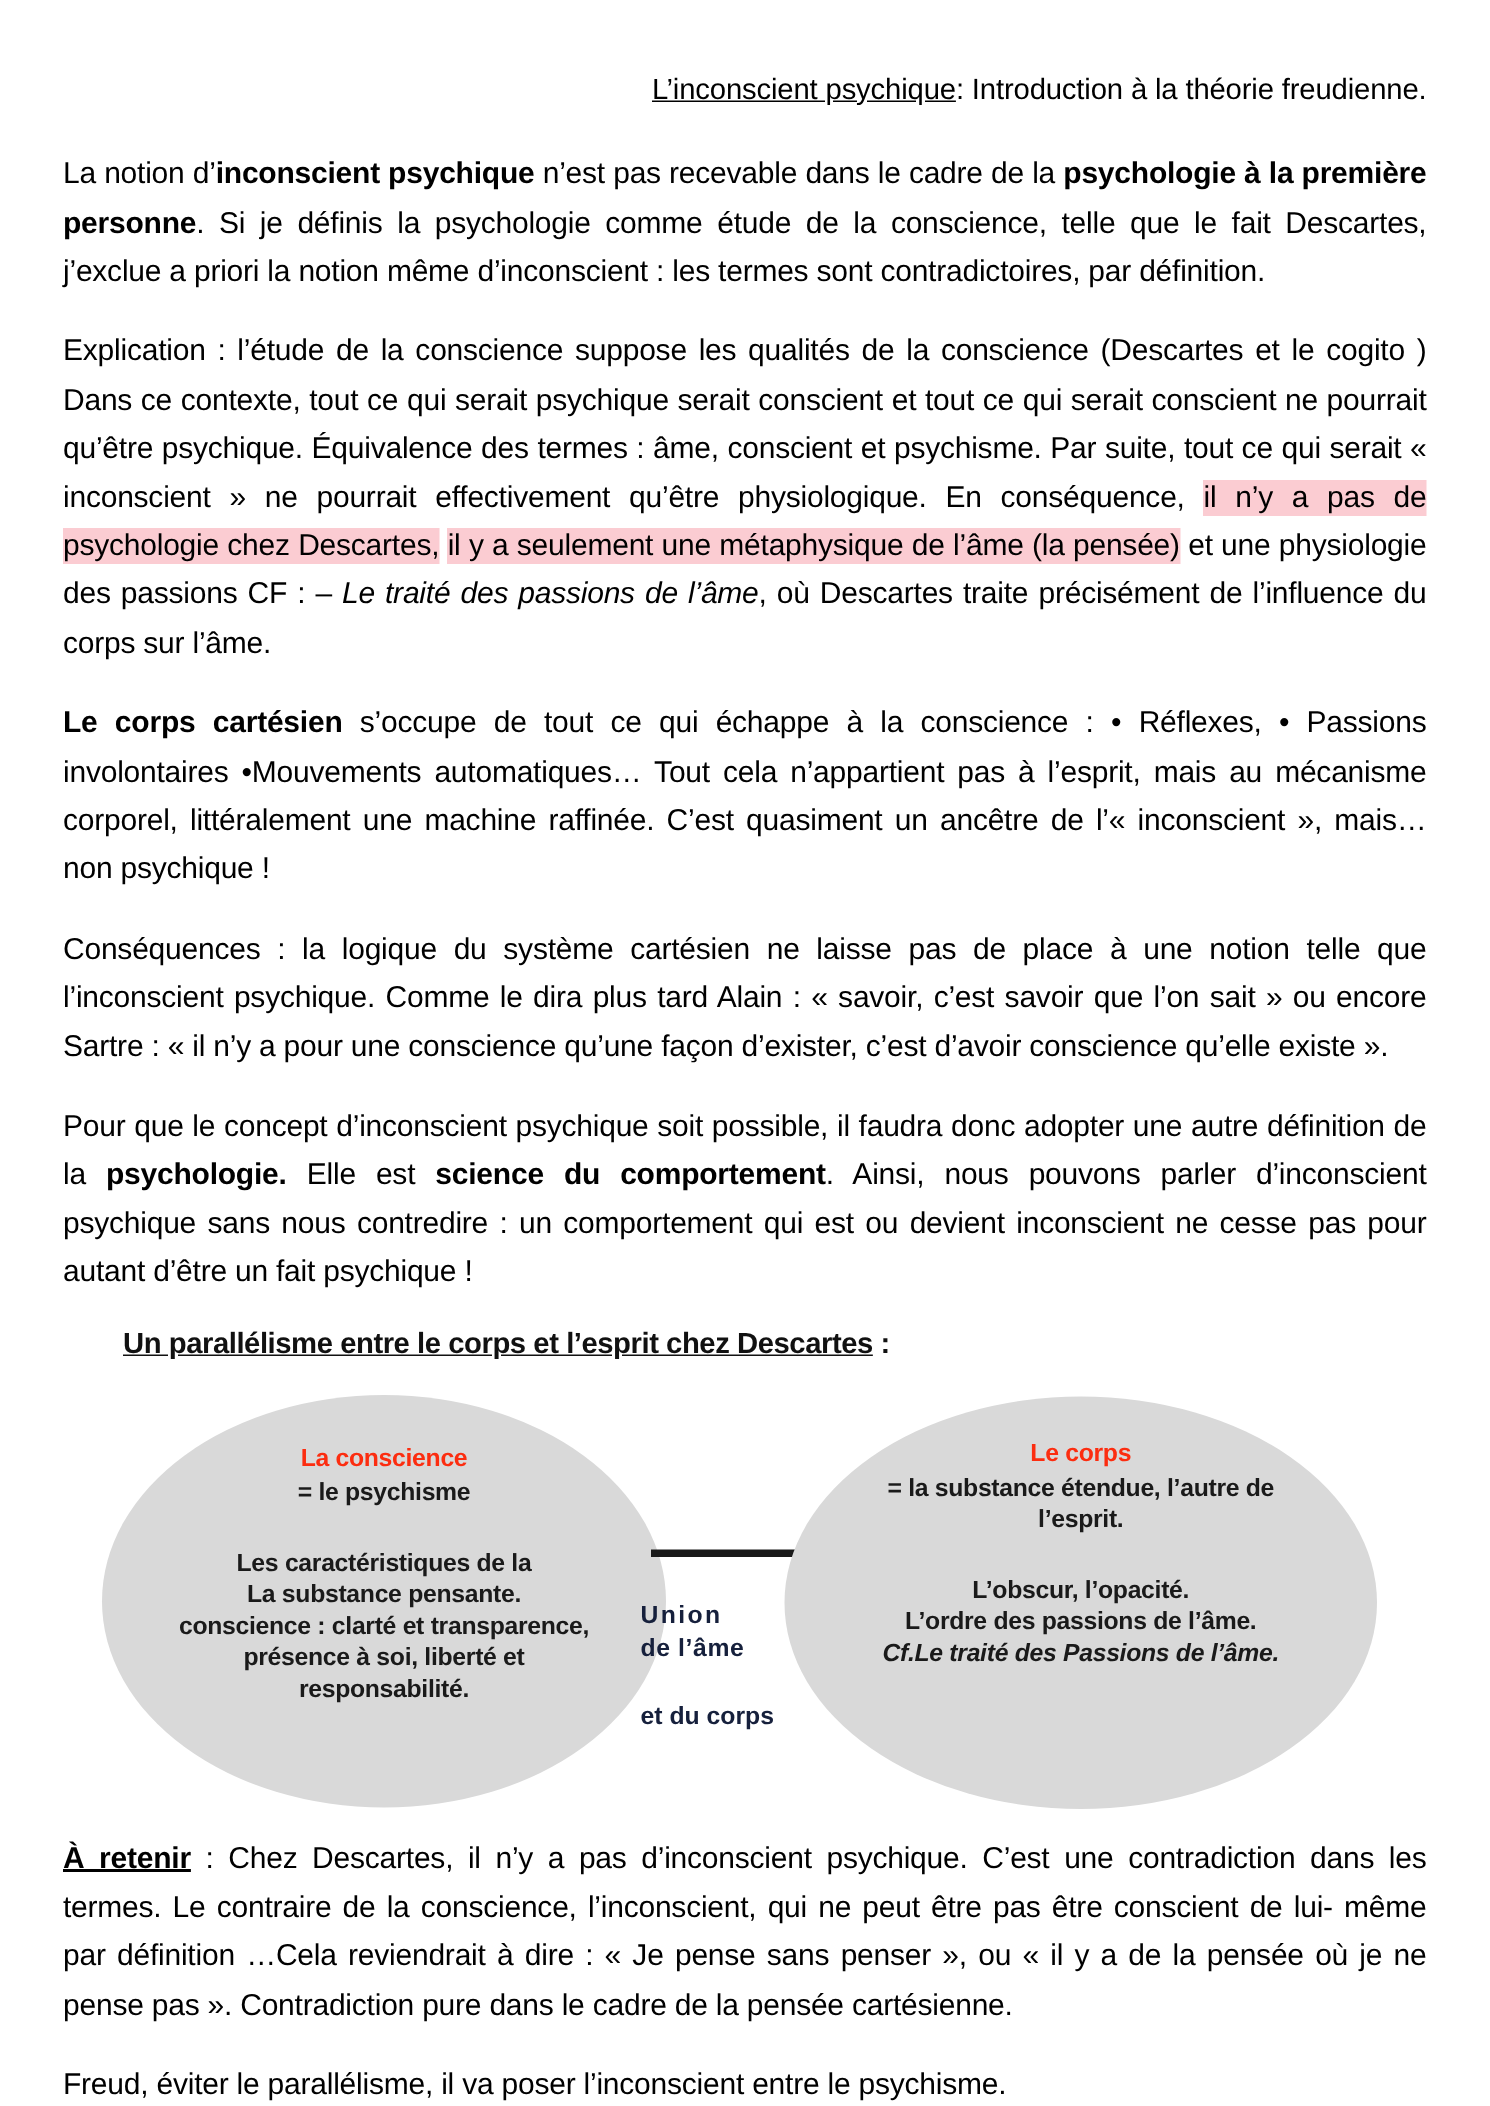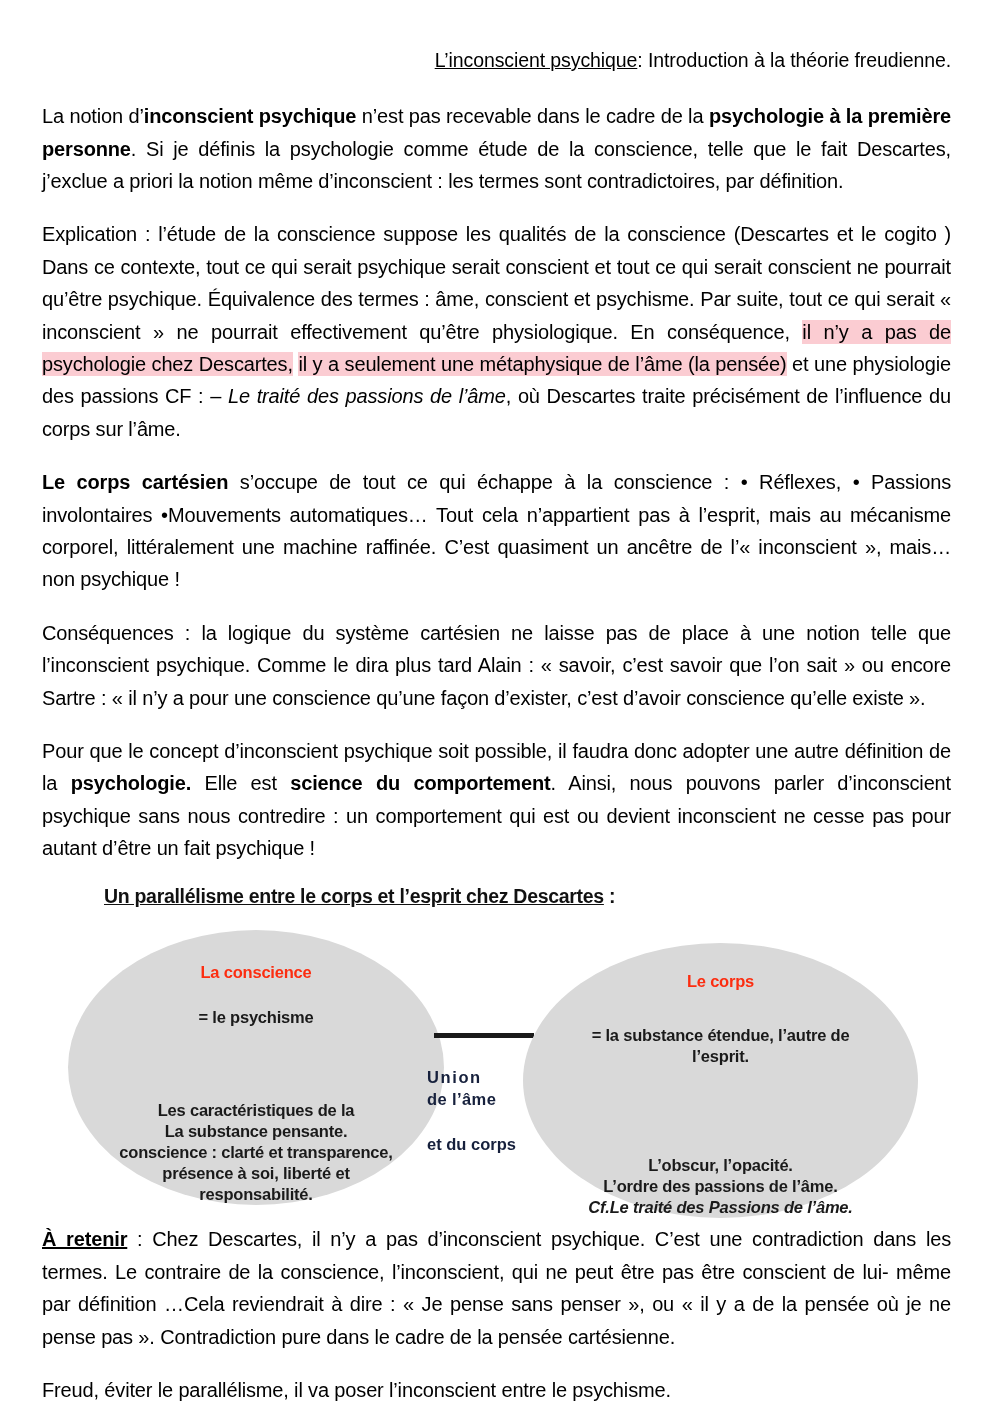--- a/index.html
+++ b/index.html
@@ -54,57 +54,57 @@
 
   
   .diagram {
     position: relative;
     width: 909px;
     height: 330px;
     margin: 12px 0 8px 0;
   }
   .diagram-heading {
     position: absolute;
-    left: 62px;
+    left: 40px;
     top: 0px;
     font-family: "Liberation Sans", sans-serif;
     font-weight: bold;
     font-size: 19.5px;
     letter-spacing: -0.3px;
     color: #111111;
     white-space: nowrap;
   }
   .diagram-heading .dh-u { text-decoration: underline; }
 
   .ellipse {
     position: absolute;
     background: #d9d9d9;
     border-radius: 50%;
     display: flex;
     flex-direction: column;
     align-items: center;
-    justify-content: space-between;
+    justify-content: flex-start;
     text-align: center;
     font-weight: bold;
     font-size: 16.5px;
     line-height: 1.28;
     color: #1a1a1a;
     letter-spacing: -0.2px;
   }
   .ellipse-left {
     left: 26px;
     top: 45px;
     width: 376px;
     height: 275px;
     padding-top: 32px;
     box-sizing: border-box;
   }
   .ellipse-right {
     left: 481px;
-    top: 58px;
+    top: 46px;
     width: 395px;
     height: 275px;
     padding-top: 28px;
     box-sizing: border-box;
   }
   .ell-title {
     color: #fc2d10;
     font-weight: bold;
     font-size: 16.5px;
     margin-bottom: 1px;

